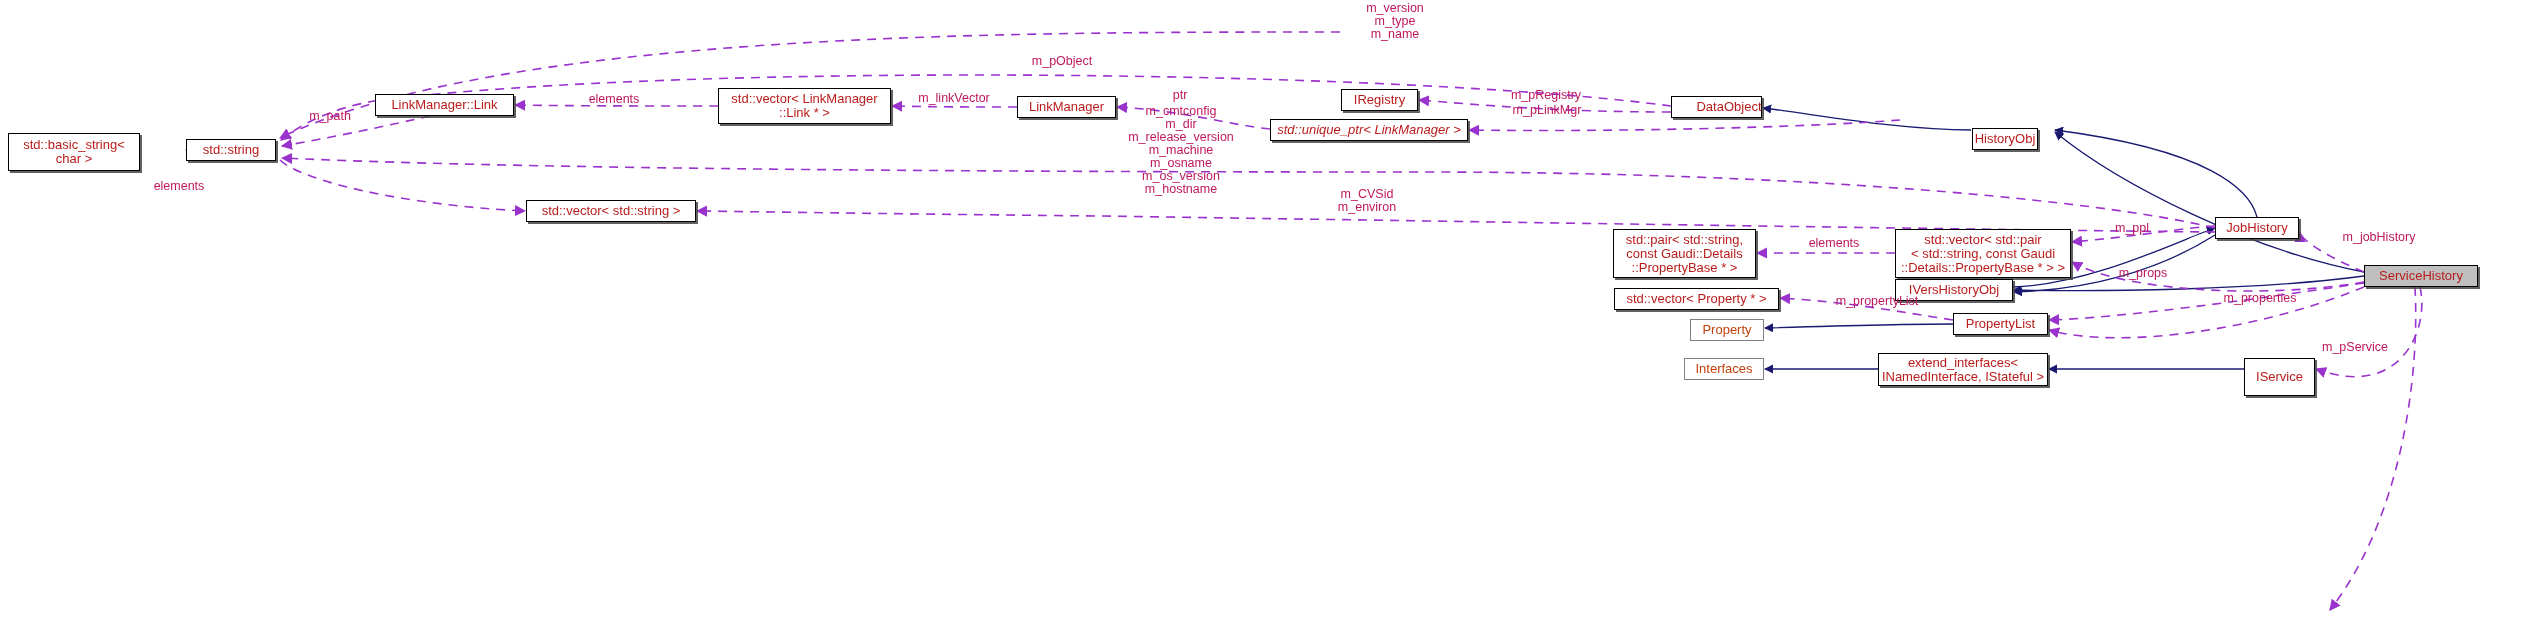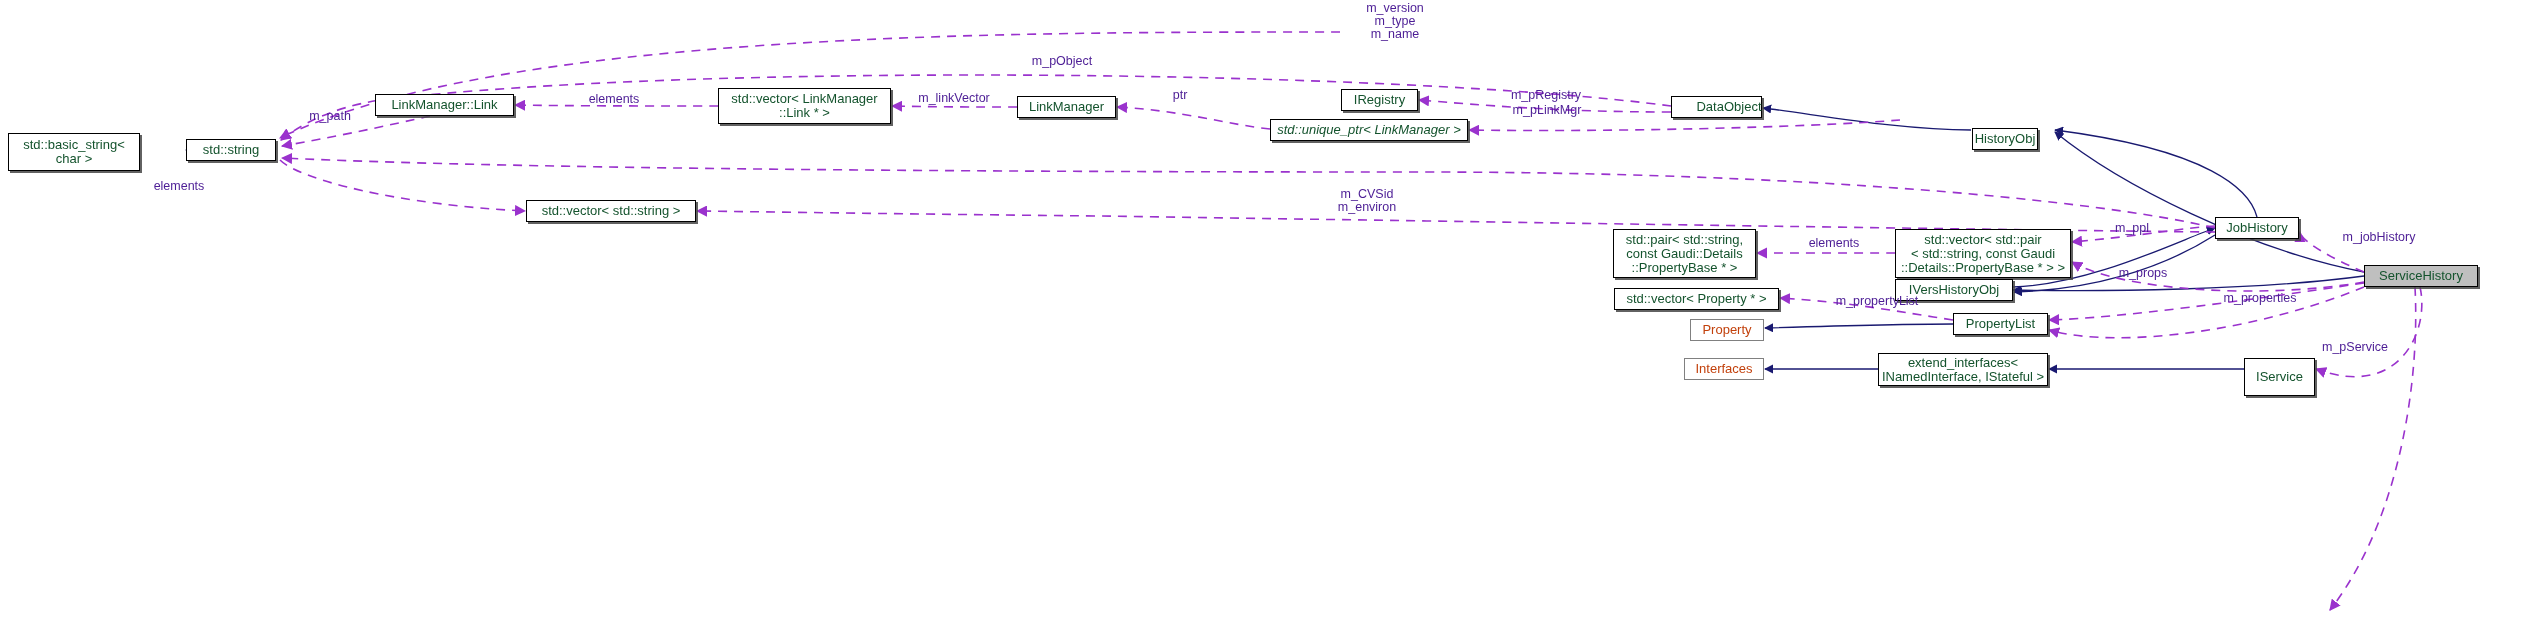--- a/index.html
+++ b/index.html
@@ -21,21 +21,21 @@
     top: 0;
     width: 2539px;
     height: 624px;
     pointer-events: none;
   }
   .node {
     position: absolute;
     box-sizing: border-box;
     border: 1px solid #000000;
     background: #ffffff;
-    color: #14532d;
+    color: #b91c1c;
     font-size: 13px;
     line-height: 14px;
     text-align: center;
     display: flex;
     align-items: center;
     justify-content: center;
     white-space: pre;
     box-shadow: 2px 2px 0 0 rgba(70,70,70,0.85);
     z-index: 5;
   }
@@ -45,21 +45,21 @@
     color: #c2410c;
   }
   .node.focus {
     background: #bfbfbf;
     box-shadow: 2px 2px 0 0 rgba(70,70,70,0.85);
   }
   .edge-label {
     position: absolute;
     font-size: 12.5px;
     line-height: 13px;
-    color: #4c1d95;
+    color: #be185d;
     white-space: pre;
     text-align: center;
     z-index: 6;
     background: transparent;
   }
 </style>
 </head>
 <body>
 
 <div id="canvas">
@@ -167,20 +167,27 @@
   <div class="edge-label" style="left:1022px; top:55px; width:80px;">m_pObject</div>
 
   <div class="edge-label" style="left:580px; top:93px; width:68px;">elements</div>
 
   <div class="edge-label" style="left:908px; top:92px; width:92px;">m_linkVector</div>
 
   <div class="edge-label" style="left:300px; top:110px; width:60px;">m_path</div>
 
   <div class="edge-label" style="left:1165px; top:89px; width:30px;">ptr</div>
 
+  <div class="edge-label" style="left:1116px; top:105px; width:130px;">m_cmtconfig
+m_dir
+m_release_version
+m_machine
+m_osname
+m_os_version
+m_hostname</div>
 
   <div class="edge-label" style="left:1501px; top:89px; width:90px;">m_pRegistry</div>
 
   <div class="edge-label" style="left:1502px; top:104px; width:90px;">m_pLinkMgr</div>
 
   <div class="edge-label" style="left:145px; top:180px; width:68px;">elements</div>
 
   <div class="edge-label" style="left:1327px; top:188px; width:80px;">m_CVSid
 m_environ</div>
 

